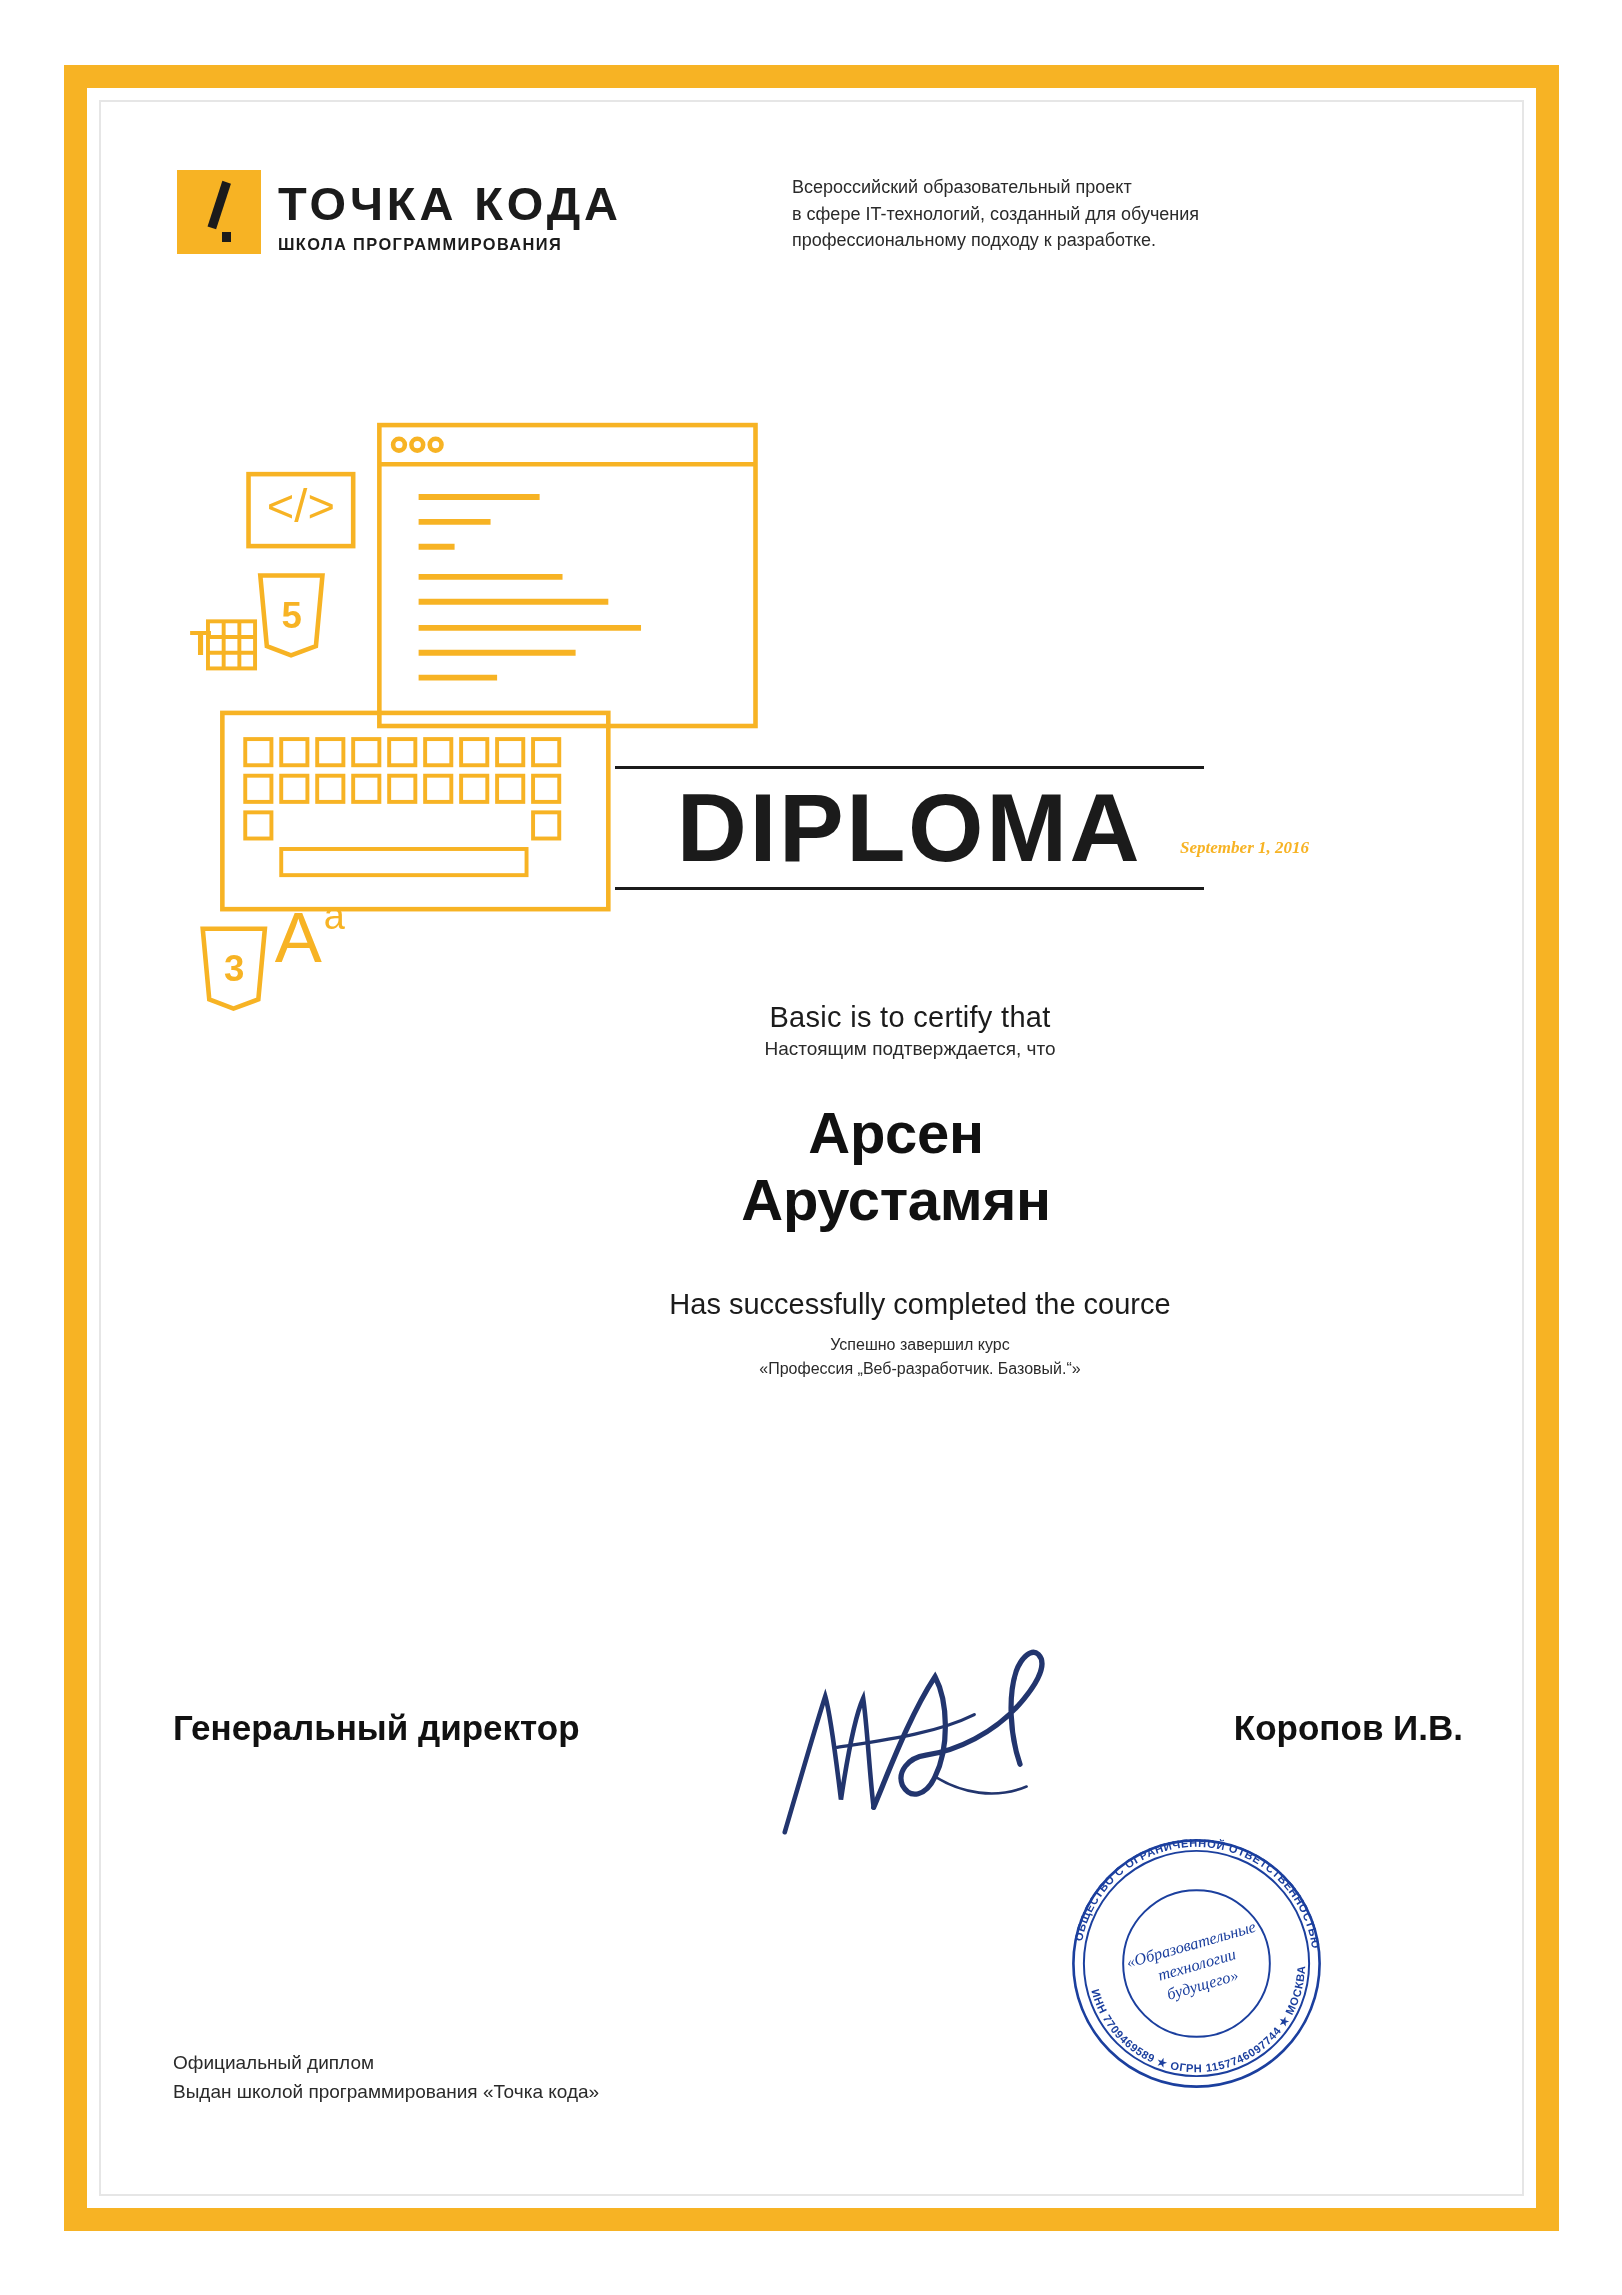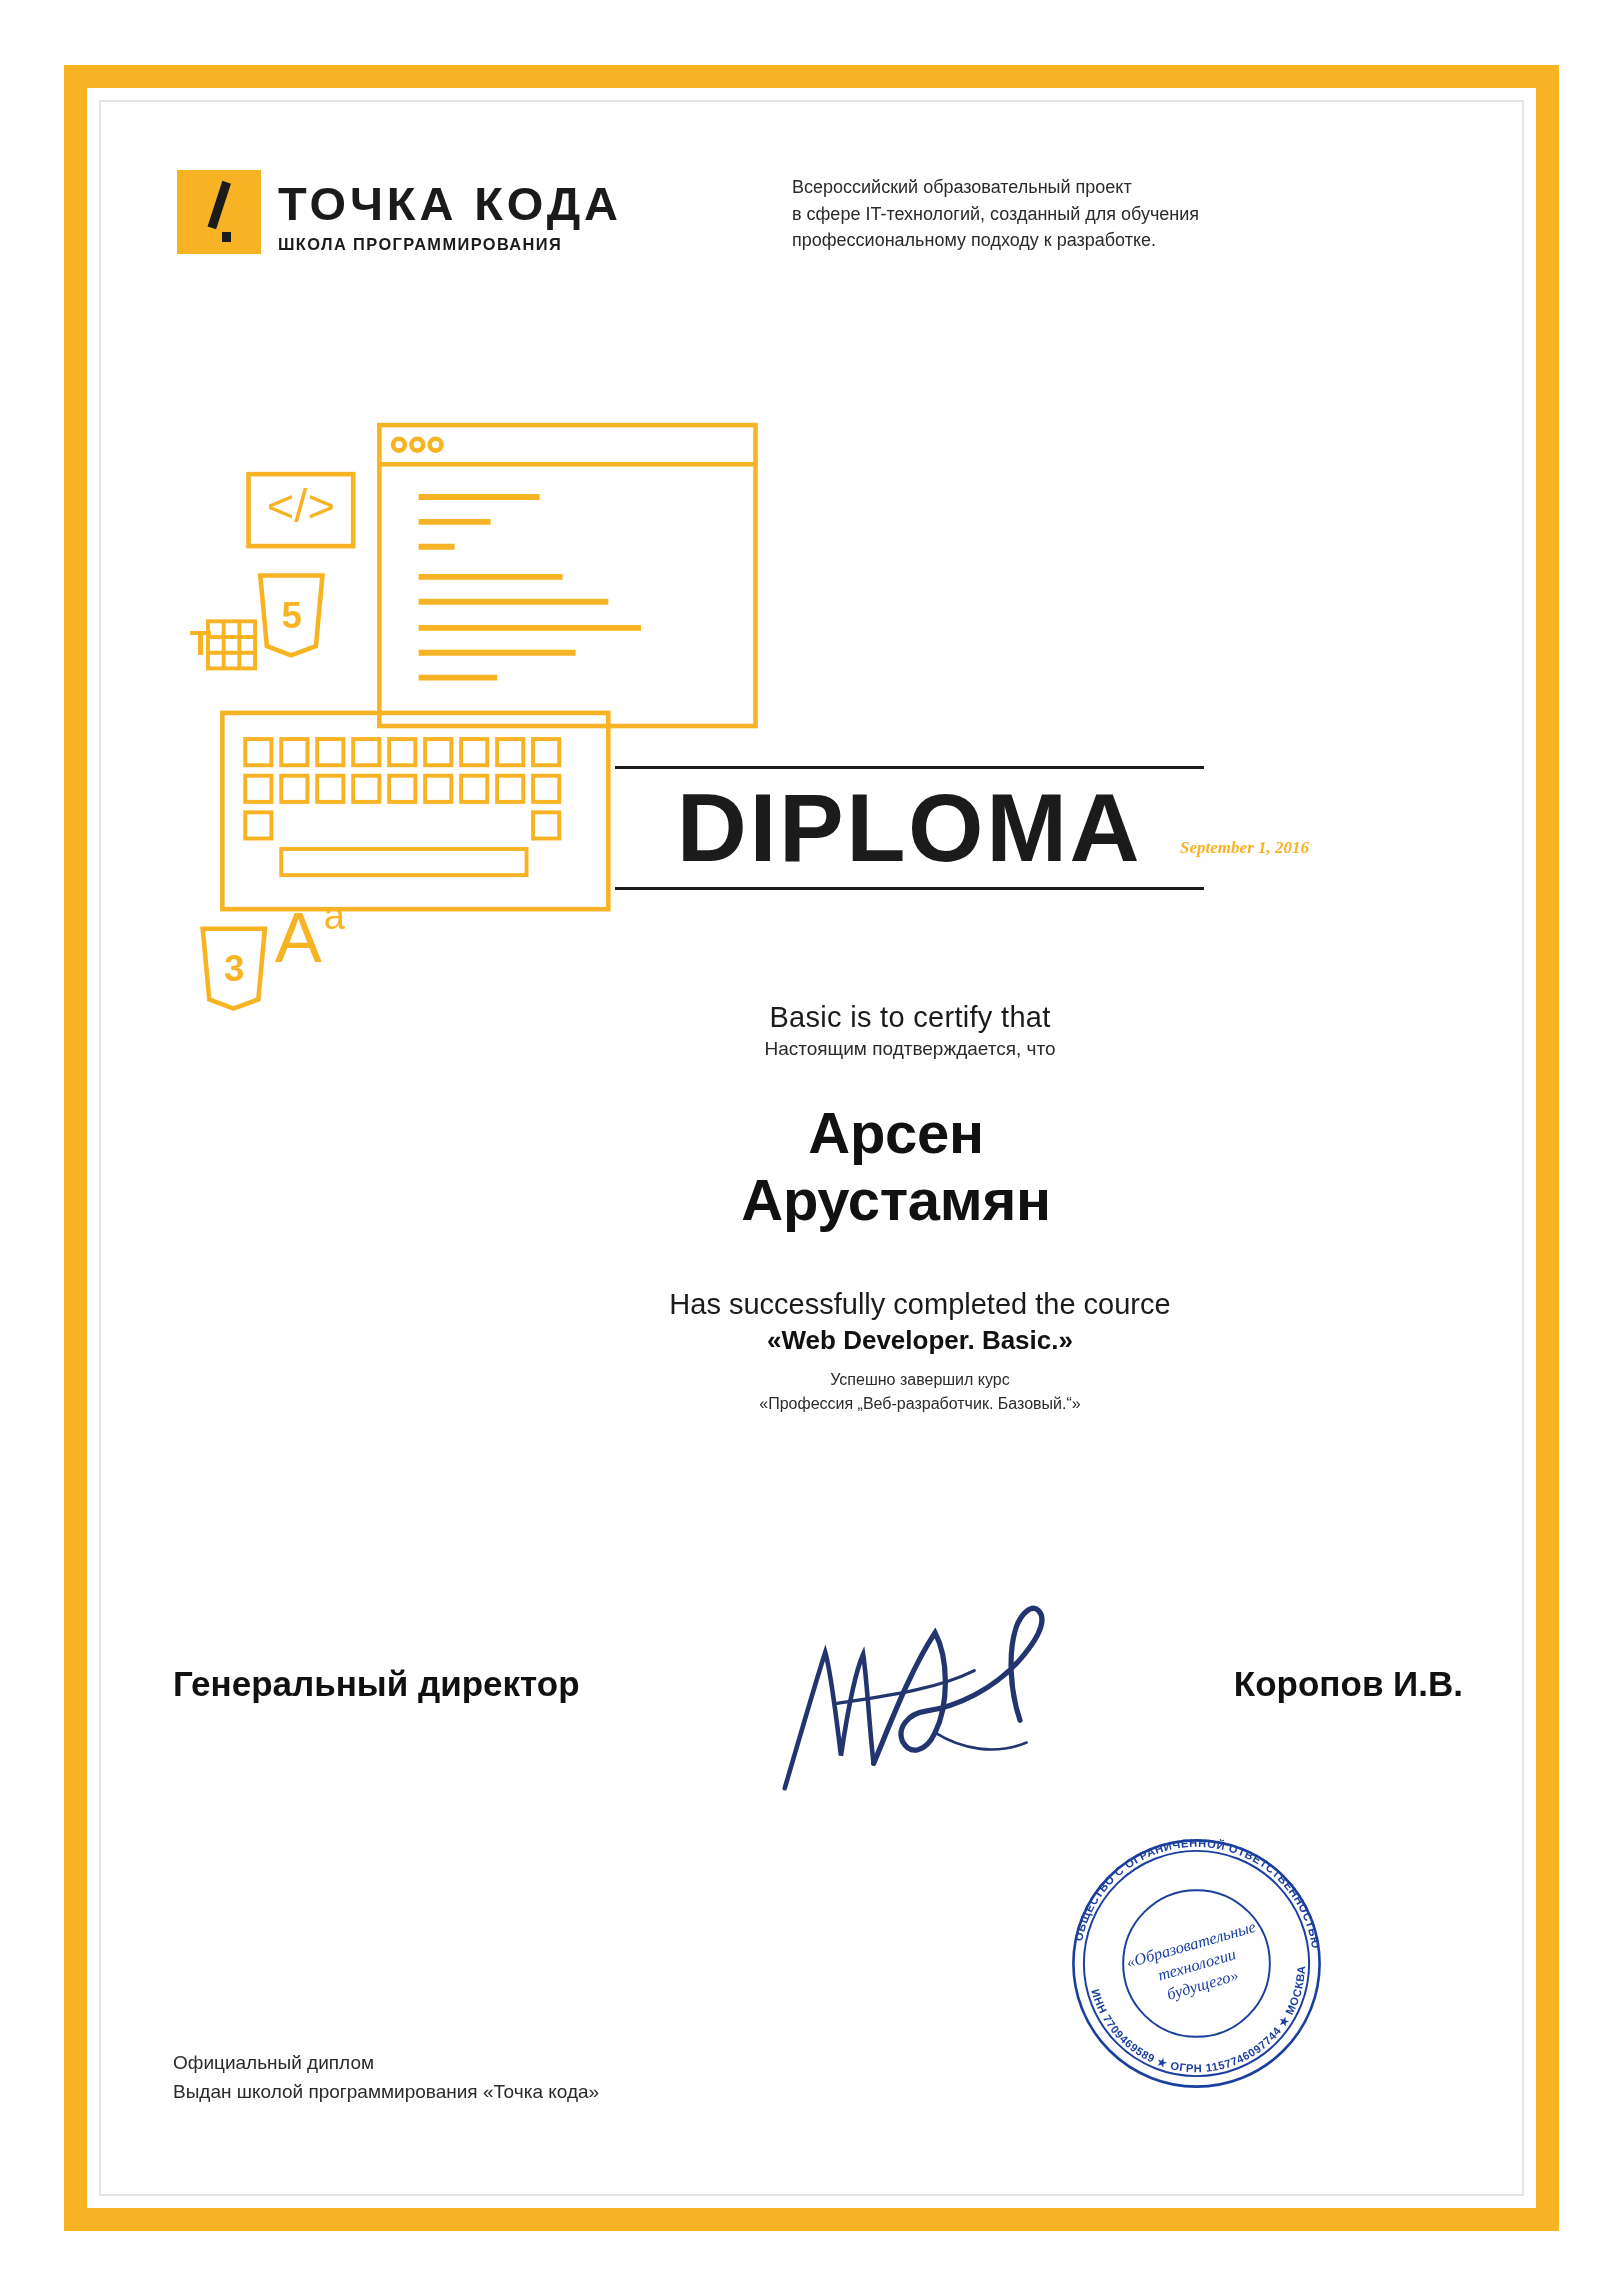--- a/index.html
+++ b/index.html
@@ -196,21 +196,21 @@
     font-size: 16px;
     color: #2a2a2a;
     margin-top: 11.8px;
     line-height: 1.45;
   }
 
   
   .sig-row {
     position: absolute;
     left: 0;
-    top: 1664px;
+    top: 1708px;
     width: 1623px;
     height: 85px;
   }
   .sig-title {
     position: absolute;
     left: 173px;
     top: 0;
     font-size: 35px;
     font-weight: bold;
     color: #111111;
@@ -357,21 +357,20 @@
   <div class="certify">
     <div class="certify-en">Basic is to certify that</div>
     <div class="certify-ru">Настоящим подтверждается, что</div>
   </div>
 
   <div class="recipient" style="white-space: pre-line;">Арсен
 Арустамян</div>
 
   <div class="course">
     <div class="course-en">Has successfully completed the cource</div>
-    <div class="course-en-name">«Web Developer. Basic.»</div>
     <div class="course-ru">Успешно завершил курс</div>
     <div class="course-ru" style="margin-top:1.3px;">«Профессия „Веб-разработчик. Базовый.“»</div>
   </div>
 
   <div class="sig-row">
     <div class="sig-title">Генеральный директор</div>
     <div class="sig-name">Коропов И.В.</div>
     <div class="signature">
       <svg width="366" height="216" viewBox="0 0 560 330" fill="none">
         <g stroke="#22356e" fill="none" stroke-linecap="round">

